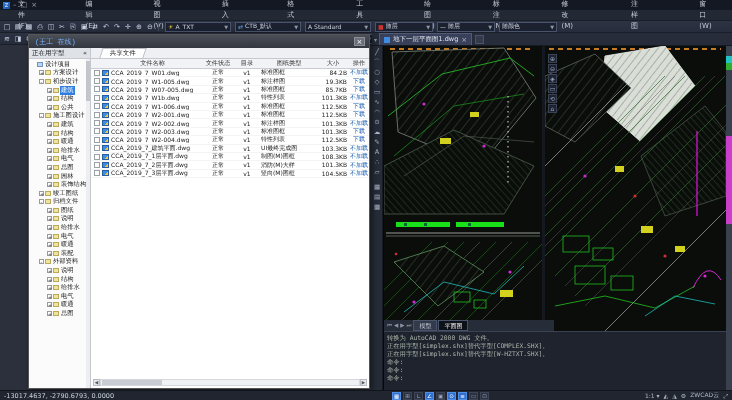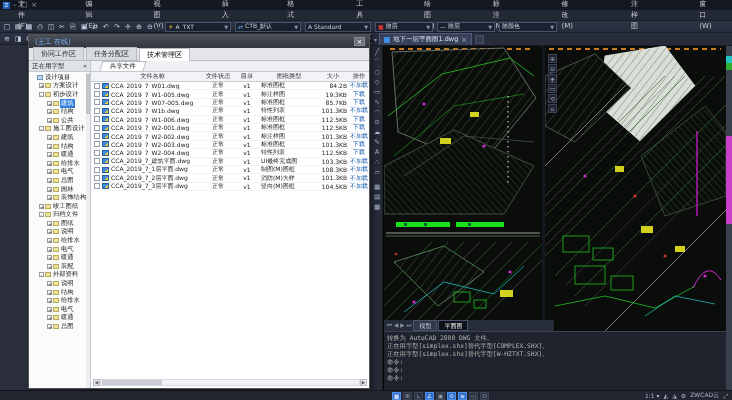--- a/index.html
+++ b/index.html
@@ -28,21 +28,21 @@
   .dd-arrow { font-size:5px; color:#8f98ac; margin-left:3px; }
   .w58{width:58px;} .w66{width:66px;} .w74{width:74px;} .w96{width:96px;}
 
   
   .dialog { position:absolute; left:28px; top:34px; width:342px; height:355px; z-index:30;
             background:#f0f0f0; border:1px solid #555; box-shadow:2px 2px 6px rgba(0,0,0,.6);
             display:flex; flex-direction:column; }
   .dlg-title { height:13px; background:linear-gradient(#4a4f58,#33373f); display:flex; align-items:center;
                padding:0 4px; }
   .dlg-title-text { color:#f2f2f2; font-size:7px; flex:1; }
-  .dlg-user { color:#7db5ff; font-size:7px; margin-left:2px; }
+  .dlg-user { color:#7db5ff; font-size:7px; margin-left:2px;font-family:Liberation Mono, monospace; }
   .dlg-close { width:11px; height:9px; background:#6a6f78; color:#fff; font-size:7px; line-height:9px;
                text-align:center; border:1px solid #8a8f98; }
   .dlg-tabs { height:13px; background:#e4e6ea; display:flex; align-items:flex-end; padding-left:4px;
               border-bottom:1px solid #b9bcc2; }
   .dlg-tab { font-size:7px; color:#333; padding:1px 7px; border:1px solid #b9bcc2; border-bottom:none;
              background:#d7dade; margin-right:2px; }
   .dlg-tab.active { background:#fff; color:#000; position:relative; top:1px; }
   .dlg-body { flex:1; display:flex; overflow:hidden; background:#fff; }
 
   .tree-pane { width:62px; border-right:1px solid #c5c8cd; background:#fbfbfb; display:flex;
@@ -426,25 +426,20 @@
       </div>
     </div>
   </div>
 
   <div class="dialog">
     <div class="dlg-title">
       <span class="dlg-user">(王工 在线)</span>
       <span style="flex:1"></span>
       <span class="dlg-close">×</span>
     </div>
-    <div class="dlg-tabs">
-        <span class="dlg-tab">协同工作区</span>
-        <span class="dlg-tab">任务分配区</span>
-        <span class="dlg-tab active">技术管理区</span>
-      </div>
     <div class="dlg-body">
       <div class="tree-pane">
         <div class="tree-head">
           <span>正在用字型</span>
           <span>«</span>
         </div>
         <div class="tree-list">
             <div class="tree-item root" style="padding-left: 2px;">
             <span class="t-exp none"></span>
             <span class="t-folder"></span>
@@ -750,20 +745,21 @@
           <span class="hs-track">
               <span class="hs-thumb"></span>
             </span>
           <span class="hs-btn">▶</span>
         </div>
       </div>
     </div>
   </div>
 
   <div class="statusbar">
+    <span class="coords">-13017.4637, -2790.6793, 0.0000</span>
     <span class="toggles">
         <span class="toggle active">▦</span>
         <span class="toggle">⊞</span>
         <span class="toggle">∟</span>
         <span class="toggle active">∠</span>
         <span class="toggle">▣</span>
         <span class="toggle active">⊙</span>
         <span class="toggle active">≡</span>
         <span class="toggle">▭</span>
         <span class="toggle">⊡</span>

